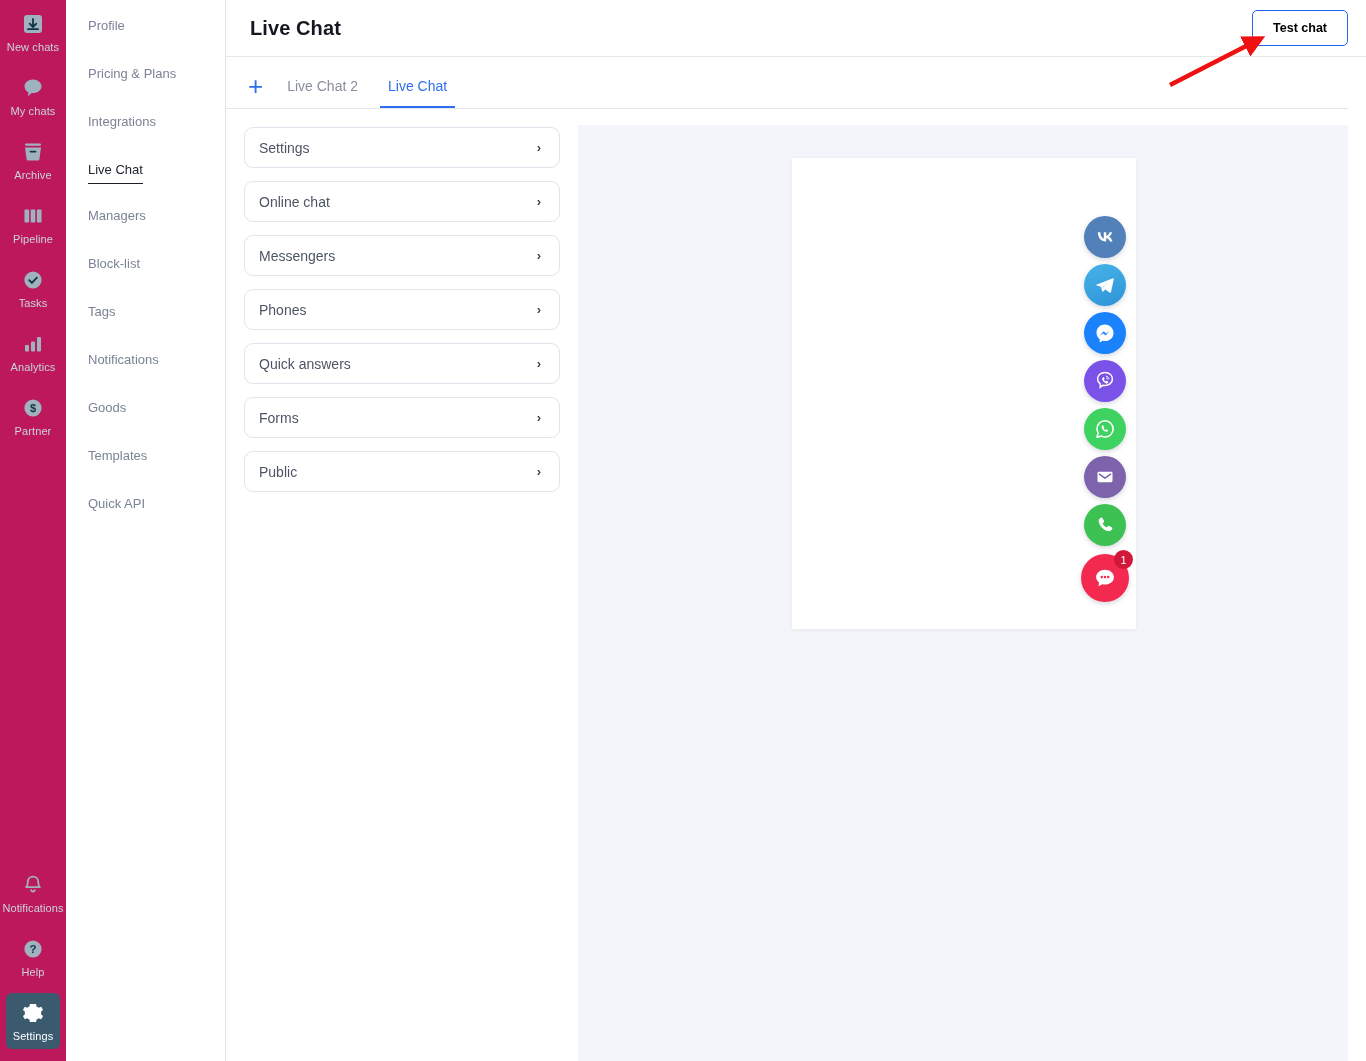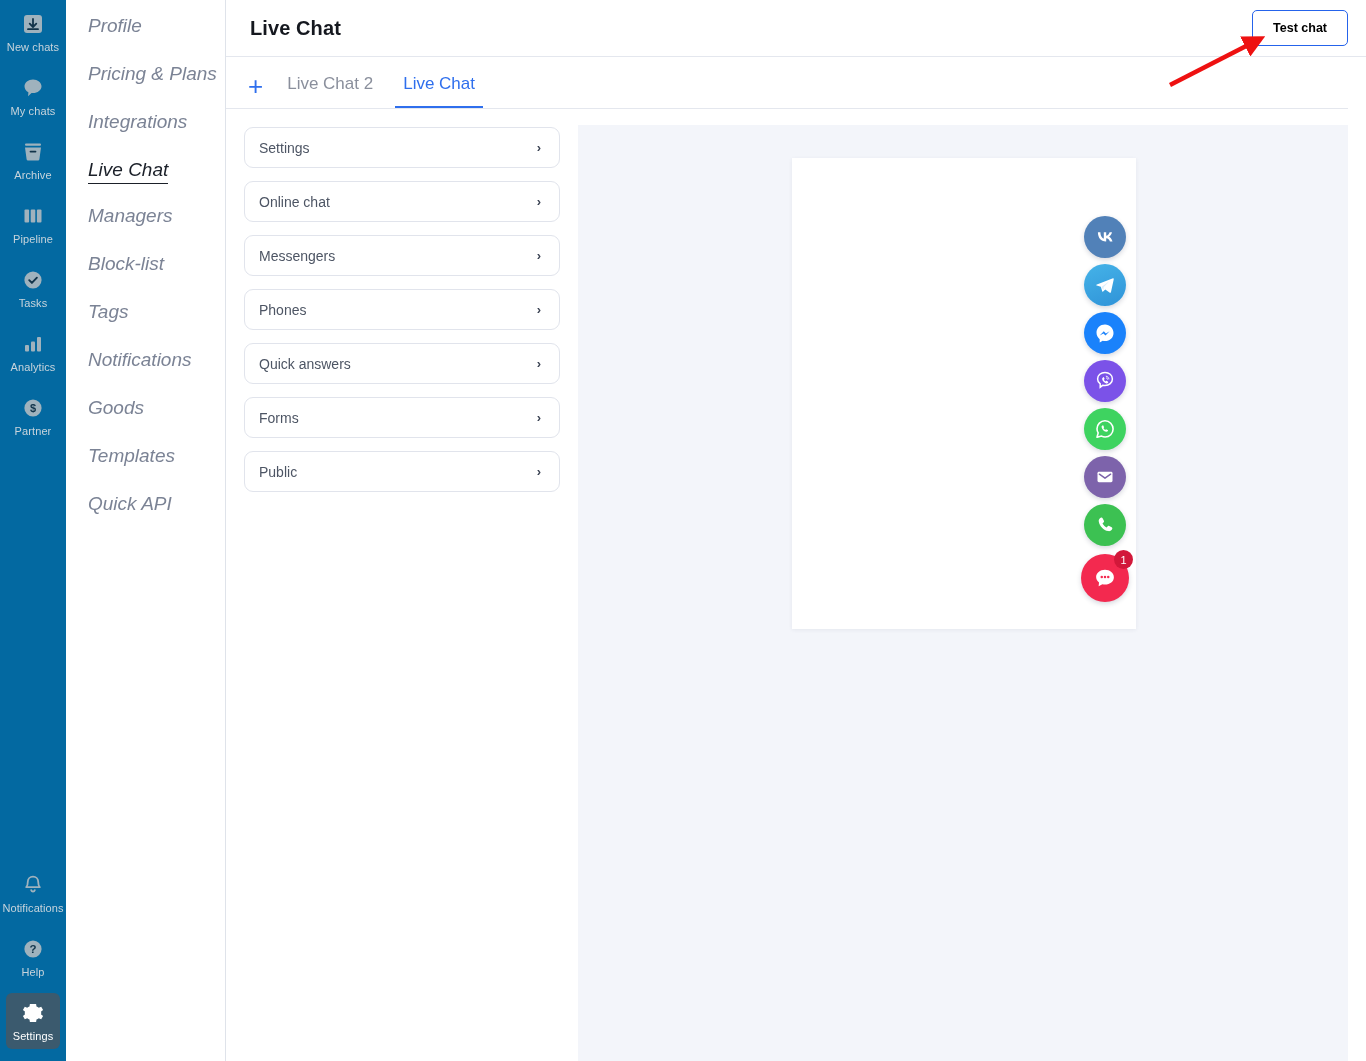--- a/index.html
+++ b/index.html
@@ -7,21 +7,21 @@
     width: 1366px; height: 1061px;
     font-family: "Liberation Sans", sans-serif;
     background: #ffffff;
     overflow: hidden;
   }
   .app { display: flex; width: 1366px; height: 1061px; position: relative; }
 
   
   .rail {
     width: 66px; flex: 0 0 66px; height: 1061px;
-    background: #0369a1;
+    background: #be185d;
     display: flex; flex-direction: column; align-items: center;
     position: relative;
   }
   .rail-top { padding-top: 4px; width: 100%; }
   .rail-bottom { position: absolute; bottom: 0; left: 0; width: 100%; padding-bottom: 4px; }
   .rail-item {
     width: 54px; margin: 0 auto 8px auto;
     padding: 8px 0 6px 0;
     display: flex; flex-direction: column; align-items: center; justify-content: center;
     border-radius: 6px; cursor: pointer;
@@ -35,23 +35,23 @@
   }
   .rail-item.active .rail-label { color: #ffffff; }
 
   
   .subnav {
     width: 160px; flex: 0 0 160px; height: 1061px;
     background: #ffffff; border-right: 1px solid #dfe3ea;
     padding: 10px 0 0 22px;
   }
   .subnav-item {
-    font-size: 19px; line-height: 18px;
+    font-size: 13px; line-height: 18px;
     color: #7b8395; padding: 7px 0 7px 0; margin-bottom: 16px;
-    cursor: pointer; display: inline-block; font-style: italic;
+    cursor: pointer; display: inline-block;
   }
   .subnav-item.active {
     color: #1b2029; font-weight: normal;
     border-bottom: 1.5px solid #1b2029; padding-bottom: 4px;
   }
 
   
   .main { flex: 1; height: 1061px; display: flex; flex-direction: column; background: #ffffff; position: relative; }
   .topbar {
     height: 57px; flex: 0 0 57px; border-bottom: 1px solid #e4e7ee;
@@ -67,21 +67,21 @@
 
   .tabsbar {
     height: 52px; flex: 0 0 52px; border-bottom: 1px solid #e4e7ee;
     display: flex; align-items: flex-end; padding-left: 22px; background: #fff;
   }
   .add-tab {
     color: #2f6fed; font-size: 26px; line-height: 26px; font-weight: 300;
     margin: 0 16px 9px 0; cursor: pointer; user-select: none;
   }
   .tab {
-    font-size: 17px; color: #8a8f9c; padding: 0 8px 12px 8px; margin-right: 14px;
+    font-size: 14px; color: #8a8f9c; padding: 0 8px 12px 8px; margin-right: 14px;
     cursor: pointer; border-bottom: 2.5px solid transparent; text-align: center;
   }
   .tab.active { color: #2f6fed; border-bottom-color: #2f6fed; }
 
   .content { flex: 1; display: flex; min-height: 0; background: #fff; }
 
   
   .acc-col { width: 352px; flex: 0 0 352px; padding: 18px 18px 0 18px; background: #fff; }
   .acc-item {
     height: 41px; border: 1px solid #e1e4ec; border-radius: 9px;

